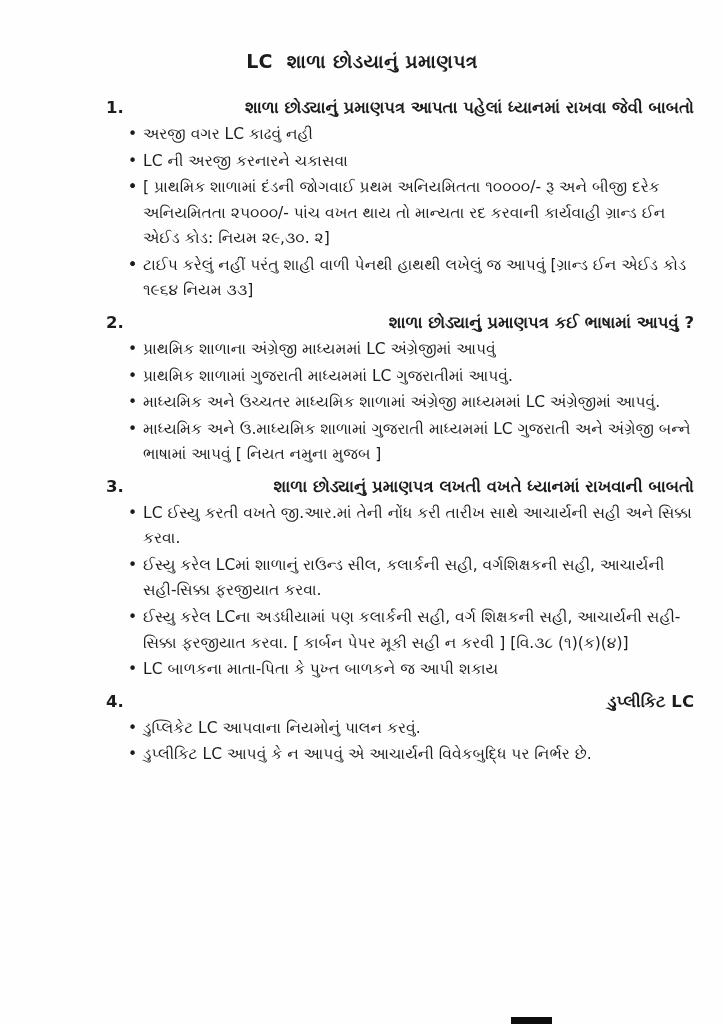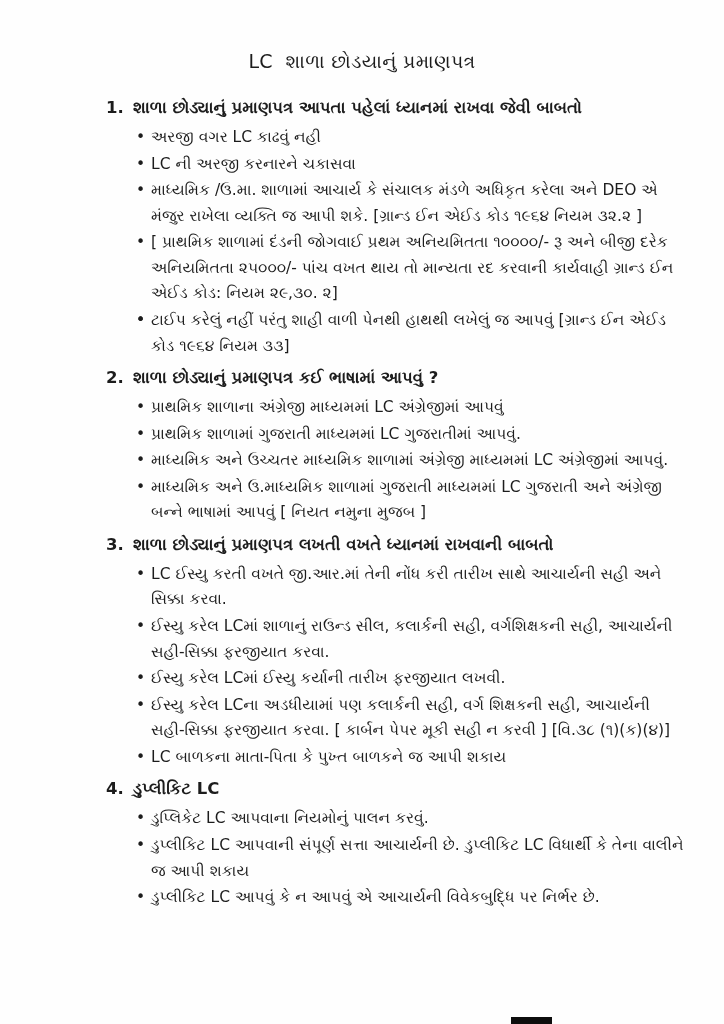--- a/index.html
+++ b/index.html
@@ -14,45 +14,46 @@
     background: #fefefe;
     overflow: hidden;
     font-family: "DejaVu Sans", "Liberation Sans", sans-serif;
     color: #1c1c1c;
   }
   .doc-title {
     margin: 0;
     padding-top: 50px;
     text-align: center;
     font-size: 19px;
-    font-weight: normal;
+    font-weight: bold;
     letter-spacing: 0.3px;
   }
   .content {
     padding: 16px 30px 0 106px;
   }
   .section {
     margin-bottom: 7px;
   }
   .section-heading {
     display: flex;
     align-items: baseline;
     font-size: 16.5px;
     font-weight: bold;
     margin: 9px 0 5px 0;
   }
   .section-number {
     flex: 0 0 27px;
   }
   .section-title {
     flex: 1;
+    text-align: right;
   }
   ul.bullets {
     list-style: none;
-    margin: 8px;
+    margin: 0;
     padding: 0 0 0 22px;
   }
   ul.bullets li {
     position: relative;
     font-size: 15.5px;
     line-height: 1.65;
     padding-left: 15px;
     margin: 1px 0;
   }
   .bullet {
@@ -86,21 +87,21 @@
   <div class="content">
 
     <div class="section">
       <div class="section-heading">
         <span class="section-number">1.</span>
         <span class="section-title">શાળા છોડ્યાનું પ્રમાણપત્ર આપતા પહેલાં ધ્યાનમાં રાખવા જેવી બાબતો</span>
       </div>
       <ul class="bullets">
         <li><span class="bullet"></span><span>અરજી વગર LC કાઢવું નહી</span></li>
         <li><span class="bullet"></span><span>LC ની અરજી કરનારને ચકાસવા</span></li>
-        <li><span class="bullet"></span><span>માધ્યમિક /ઉ.મા. શાળામાં આચાર્ય કે સંચાલક મંડળે અધિકૃત કરેલા અને DEO એ મંજુર રાખેલા વ્યક્તિ જ આપી શકે. [ગ્રાન્ડ ઈન એઈડ કોડ ૧૯૬૪ નિયમ ૩૨.૨ ]</span></li>
+        <li><span class="bullet"></span></li>
         <li><span class="bullet"></span></li>
         <li class="note"><span>[ પ્રાથમિક શાળામાં દંડની જોગવાઈ પ્રથમ અનિયમિતતા ૧૦૦૦૦/- રૂ અને બીજી દરેક અનિયમિતતા ૨૫૦૦૦/- પાંચ વખત થાય તો માન્યતા રદ કરવાની કાર્યવાહી ગ્રાન્ડ ઈન એઈડ કોડ: નિયમ ૨૯,૩૦. ૨]</span></li>
         <li><span class="bullet"></span></li>
         <li><span class="bullet"></span><span>ટાઈપ કરેલું નહીં પરંતુ શાહી વાળી પેનથી હાથથી લખેલું જ આપવું [ગ્રાન્ડ ઈન એઈડ કોડ ૧૯૬૪ નિયમ ૩૩]</span></li>
       </ul>
     </div>
 
     <div class="section">
       <div class="section-heading">
         <span class="section-number">2.</span>
@@ -115,34 +116,32 @@
     </div>
 
     <div class="section">
       <div class="section-heading">
         <span class="section-number">3.</span>
         <span class="section-title">શાળા છોડ્યાનું પ્રમાણપત્ર લખતી વખતે ધ્યાનમાં રાખવાની બાબતો</span>
       </div>
       <ul class="bullets">
         <li><span class="bullet"></span><span>LC ઈસ્યુ કરતી વખતે જી.આર.માં તેની નોંધ કરી તારીખ સાથે આચાર્યની સહી અને સિક્કા કરવા.</span></li>
         <li><span class="bullet"></span><span>ઈસ્યુ કરેલ LCમાં શાળાનું રાઉન્ડ સીલ, કલાર્કની સહી, વર્ગશિક્ષકની સહી, આચાર્યની સહી-સિક્કા ફરજીયાત કરવા.</span></li>
-        <li><span class="bullet"></span><span>ઈસ્યુ કરેલ LCમાં ઈસ્યુ કર્યાની તારીખ ફરજીયાત લખવી.</span></li>
         <li><span class="bullet"></span><span>ઈસ્યુ કરેલ LCના અડધીયામાં પણ કલાર્કની સહી, વર્ગ શિક્ષકની સહી, આચાર્યની સહી-સિક્કા ફરજીયાત કરવા. [ કાર્બન પેપર મૂકી સહી ન કરવી ] [વિ.૩૮ (૧)(ક)(૪)]</span></li>
         <li><span class="bullet"></span><span>LC બાળકના માતા-પિતા કે પુખ્ત બાળકને જ આપી શકાય</span></li>
       </ul>
     </div>
 
     <div class="section">
       <div class="section-heading">
         <span class="section-number">4.</span>
         <span class="section-title">ડુપ્લીકિટ LC</span>
       </div>
       <ul class="bullets">
         <li><span class="bullet"></span><span>ડુપ્લિકેટ LC આપવાના નિયમોનું પાલન કરવું.</span></li>
-        <li><span class="bullet"></span><span>ડુપ્લીકિટ LC આપવાની સંપૂર્ણ સત્તા આચાર્યની છે. ડુપ્લીકિટ LC વિધાર્થી કે તેના વાલીને જ આપી શકાય</span></li>
         <li><span class="bullet"></span><span>ડુપ્લીકિટ LC આપવું કે ન આપવું એ આચાર્યની વિવેકબુદ્ધિ પર નિર્ભર છે.</span></li>
       </ul>
     </div>
 
   </div>
 
   <div class="corner-mark"></div>
 </div>
 
 </body></html>

